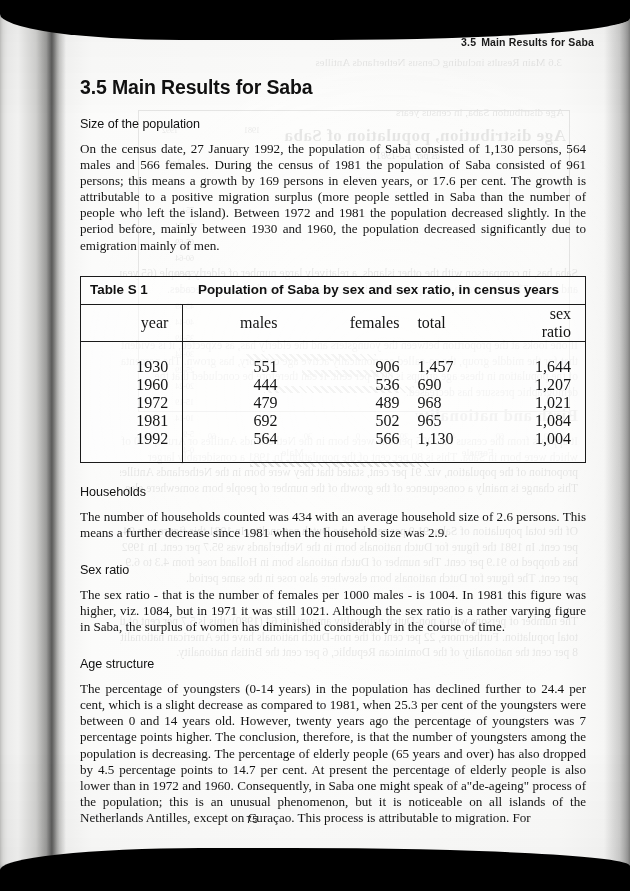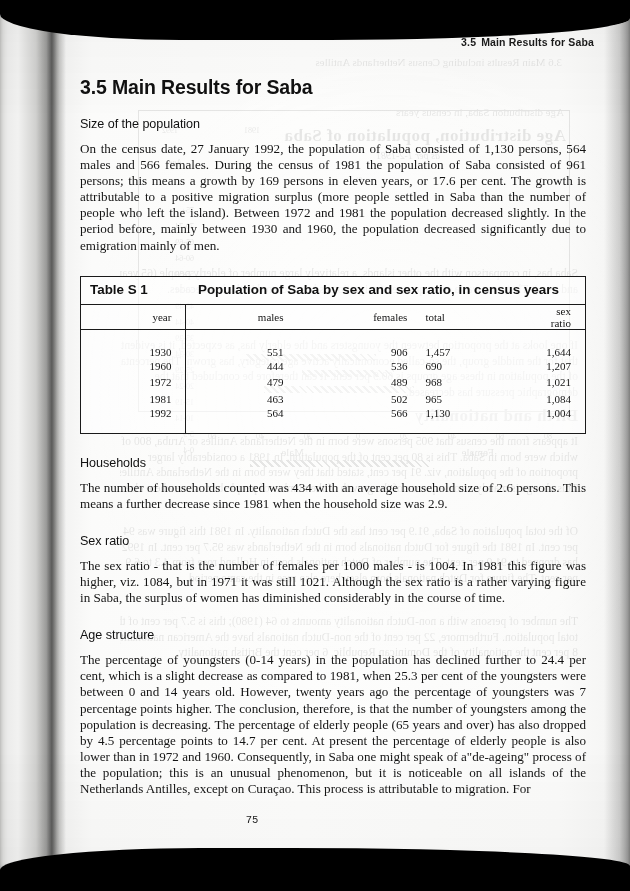--- a/index.html
+++ b/index.html
@@ -206,21 +206,21 @@
     font-family: "Liberation Sans", sans-serif;
     font-weight: bold;
     font-size: 13.4px;
     line-height: 16px;
     color: #111;
   }
   table#main-table {
     width: 100%;
     border-collapse: collapse;
     font-family: "Liberation Serif", serif;
-    font-size: 11px;
+    font-size: 16px;
     color: #141414;
   }
   table#main-table th,
   table#main-table td {
     padding: 0;
     font-weight: normal;
   }
   table#main-table thead tr { height: 23px; }
   table#main-table thead th { border-bottom: 1.1px solid #1a1a1a; vertical-align: middle; }
   table#main-table tbody tr:first-child td { padding-top: 16px; }
@@ -363,21 +363,21 @@
               </tr>
               <tr>
                 <td class="c-year">1972</td>
                 <td class="c-male">479</td>
                 <td class="c-fem">489</td>
                 <td class="c-total">968</td>
                 <td class="c-ratio">1,021</td>
               </tr>
               <tr>
                 <td class="c-year">1981</td>
-                <td class="c-male">463</td>
+                <td class="c-male">692</td>
                 <td class="c-fem">502</td>
                 <td class="c-total">965</td>
                 <td class="c-ratio">1,084</td>
               </tr>
               <tr>
                 <td class="c-year">1992</td>
                 <td class="c-male">564</td>
                 <td class="c-fem">566</td>
                 <td class="c-total">1,130</td>
                 <td class="c-ratio">1,004</td>

